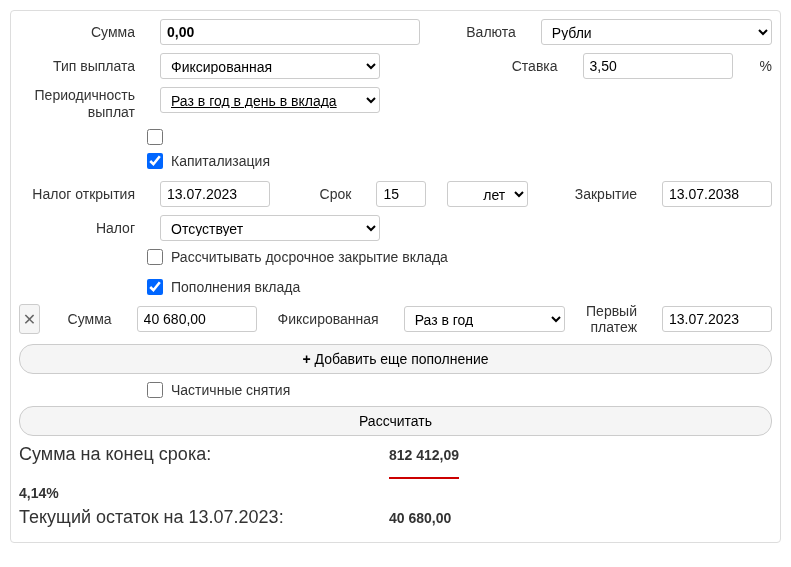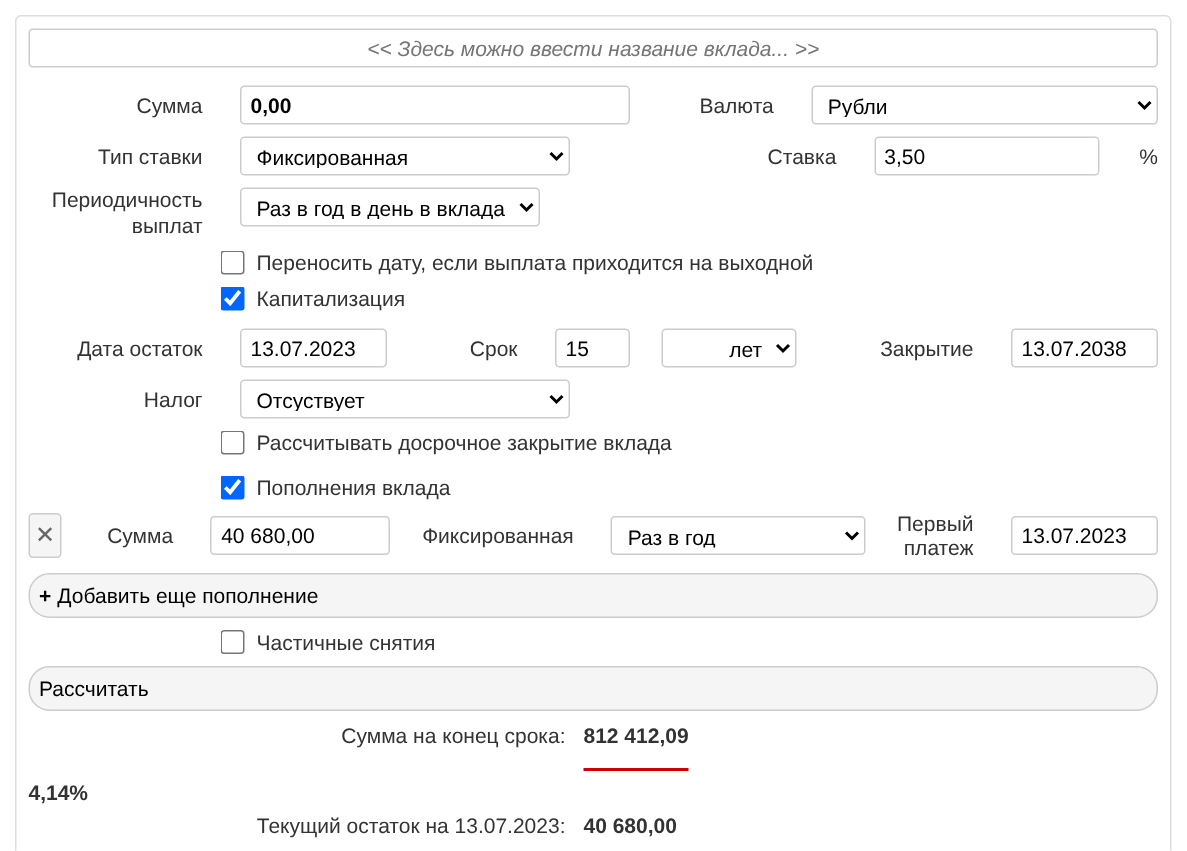--- a/index.html
+++ b/index.html
@@ -47,22 +47,22 @@
   border-radius: 3px;
   font-size: 14px;
   background: #fff;
   height: 26px;
 }
 select { cursor: pointer; }
 .input-amount { width: 270px; font-weight: bold; }
 .input-currency { width: 240px; }
 .select-rate-type { width: 220px; }
 .input-rate { width: 150px; }
-.select-freq { width: 200px; }
-.input-date { width: 98px; }
+.select-freq { width: 220px; text-decoration: underline; }
+.input-date { width: 110px; }
 .input-term { width: 50px; }
 .select-term-unit { width: 90px; text-align: right; }
 .select-tax { width: 220px; }
 .select-refill-freq { width: 230px; }
 .checkbox-row {
   display: flex;
   align-items: center;
   margin-bottom: 8px;
   gap: 8px;
   padding-left: 128px;
@@ -72,21 +72,21 @@
   height: 16px;
   cursor: pointer;
 }
 input[type="checkbox"].checked {
   accent-color: #0066ff;
 }
 .spacer { flex: 1; }
 .btn-wide {
   width: 100%;
   padding: 6px;
-  text-align: left;
+  text-align: center;
   border: 1px solid #ccc;
   border-radius: 14px;
   background: #f5f5f5;
   cursor: pointer;
   font-size: 14px;
   margin-bottom: 8px;
 }
 .btn-close {
   width: 30px;
   height: 30px;
@@ -100,83 +100,81 @@
   align-items: center;
   justify-content: center;
 }
 .result-row {
   display: flex;
   margin-bottom: 6px;
   align-items: baseline;
 }
 .result-label {
   width: 370px;
-  text-align: right;
+  text-align: left;
   padding-right: 12px;
-  font-size: 14px;
+  font-size: 18px;
 }
 .result-value {
   font-weight: bold;
   font-size: 14px;
 }
 .underline-red {
   border-bottom: 2px solid #cc0000;
   padding-bottom: 14px;
 }
 .pct-sign { margin-left: 6px; }
 .inline-label { font-size: 14px; }
 .plus-icon { font-weight: bold; margin-right: 4px; }
 </style>
 </head>
 <body>
 
 <div class="container">
 
-  <input type="text" class="title-input" placeholder="&lt;&lt; Здесь можно ввести название вклада... &gt;&gt;" style="">
 
   <div class="row">
     <div class="label label-130">Сумма</div>
     <input type="text" class="input-amount" value="0,00" style="">
     <div class="spacer"></div>
     <div class="label" style="width:60px">Валюта</div>
     <select class="input-currency">
       <option>Рубли</option>
     </select>
   </div>
 
   <div class="row">
-    <div class="label label-130">Тип ставки</div>
+    <div class="label label-130">Тип выплата</div>
     <select class="select-rate-type">
       <option>Фиксированная</option>
     </select>
     <div class="spacer"></div>
     <div class="label" style="width:60px">Ставка</div>
     <input type="text" class="input-rate" value="3,50" style="">
     <span class="pct-sign">%</span>
   </div>
 
   <div class="row" style="align-items:flex-start">
     <div class="label label-130" style="line-height:1.2">Периодичность выплат</div>
     <select class="select-freq">
       <option>Раз в год в день в вклада</option>
     </select>
   </div>
 
   <div class="checkbox-row">
     <input type="checkbox" style="">
-    <span class="inline-label">Переносить дату, если выплата приходится на выходной</span>
   </div>
 
   <div class="checkbox-row">
     <input type="checkbox" checked="" class="checked" style="">
     <span class="inline-label">Капитализация</span>
   </div>
 
   <div class="row" style="margin-top:12px">
-    <div class="label label-130">Дата остаток</div>
+    <div class="label label-130">Налог открытия</div>
     <input type="text" class="input-date" value="13.07.2023" style="">
     <div class="label" style="width:50px;margin-left:20px">Срок</div>
     <input type="text" class="input-term" value="15" style="">
     <select class="select-term-unit">
       <option>лет</option>
     </select>
     <div class="spacer"></div>
     <div class="label" style="width:80px">Закрытие</div>
     <input type="text" class="input-date" value="13.07.2038" style="">
   </div>

